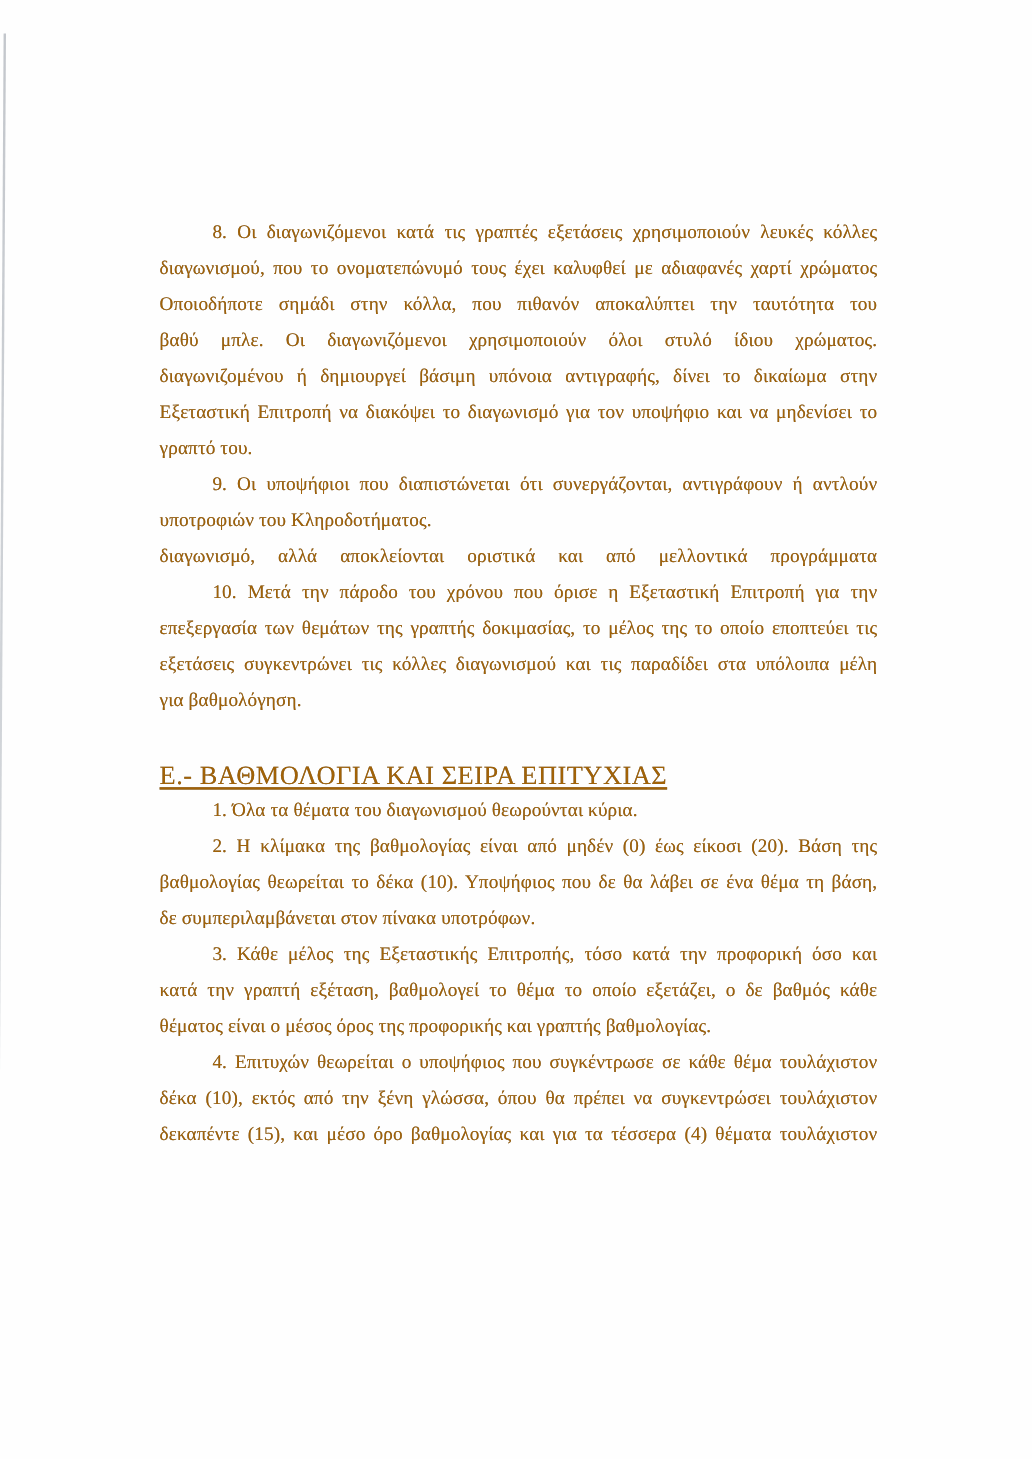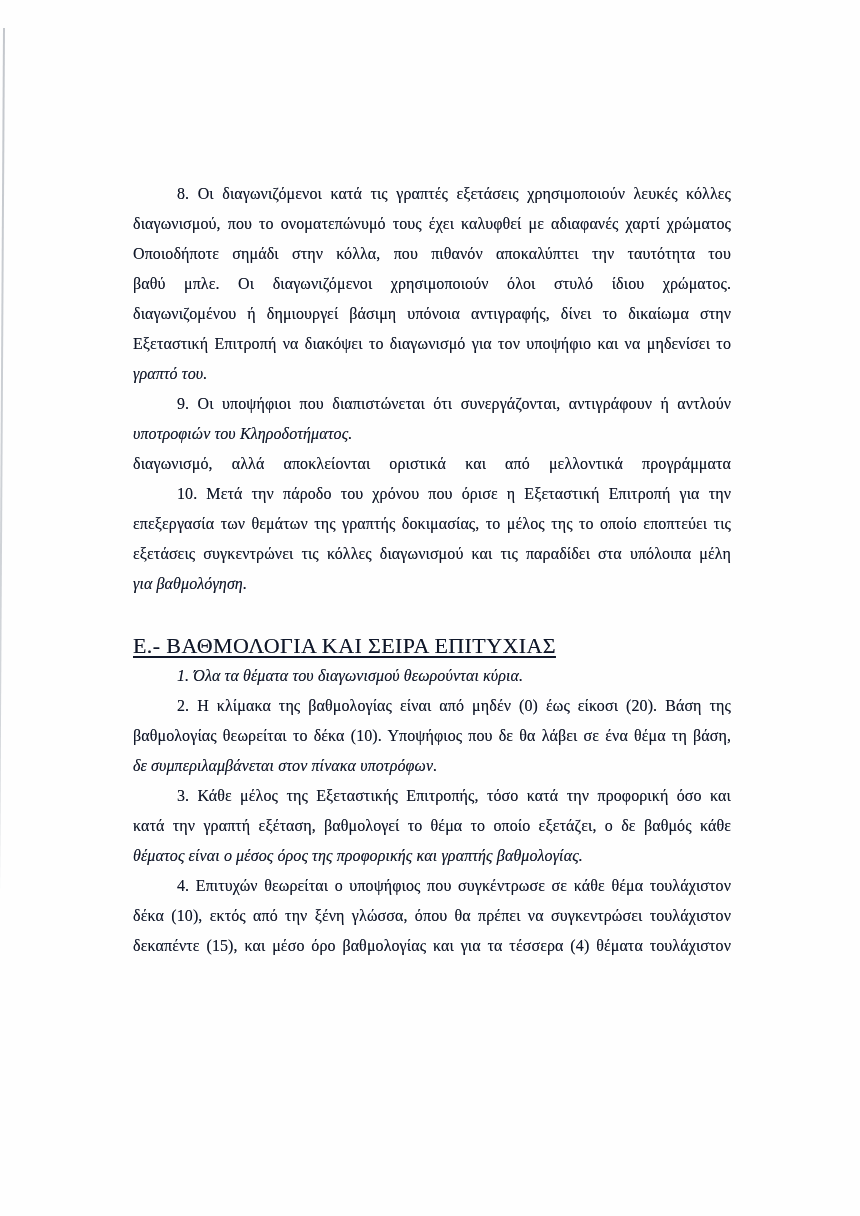--- a/index.html
+++ b/index.html
@@ -30,37 +30,36 @@
     transform: rotate(0.33deg);
     transform-origin: top center;
     opacity: 0.85;
   }
   .doc-content {
     position: absolute;
     top: 179px;
     left: 133px;
     width: 598px;
     font-size: 16px;
-    color: #0f172a;
+    color: #a16207;
     letter-spacing: 0.1px;
     text-shadow: 0 0 0.5px rgba(32, 32, 38, 0.55);
   }
   .para {
     margin: 0;
     padding: 0;
   }
   .line {
     line-height: 30px;
     text-align: justify;
     text-align-last: justify;
     -moz-text-align-last: justify;
   }
   .line.last {
     text-align-last: left;
-    font-style: italic;
     -moz-text-align-last: left;
   }
   .line.indent {
     text-indent: 44px;
   }
   .heading {
     margin-top: 32px;
     line-height: 30px;
     font-size: 22px;
     letter-spacing: 0.4px;

